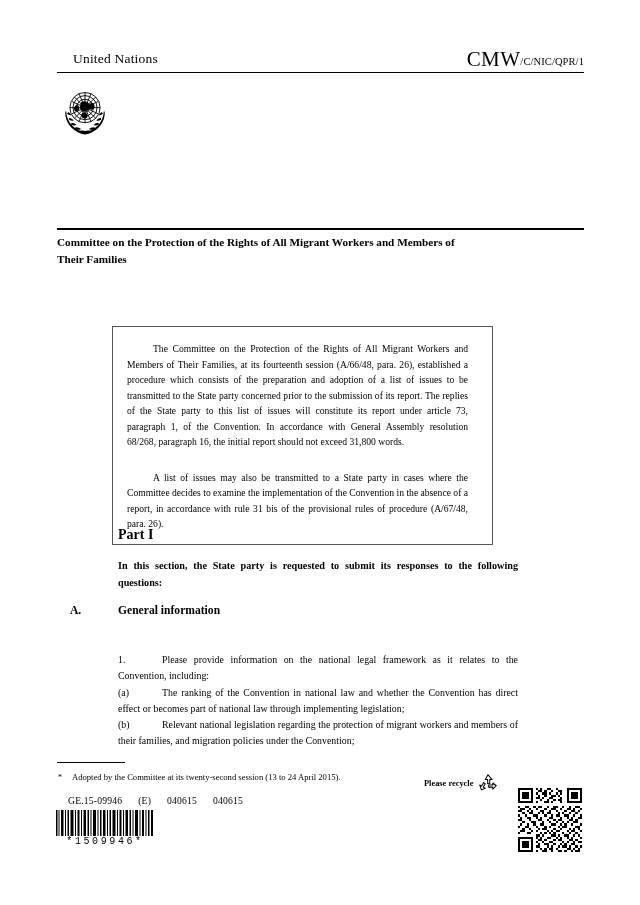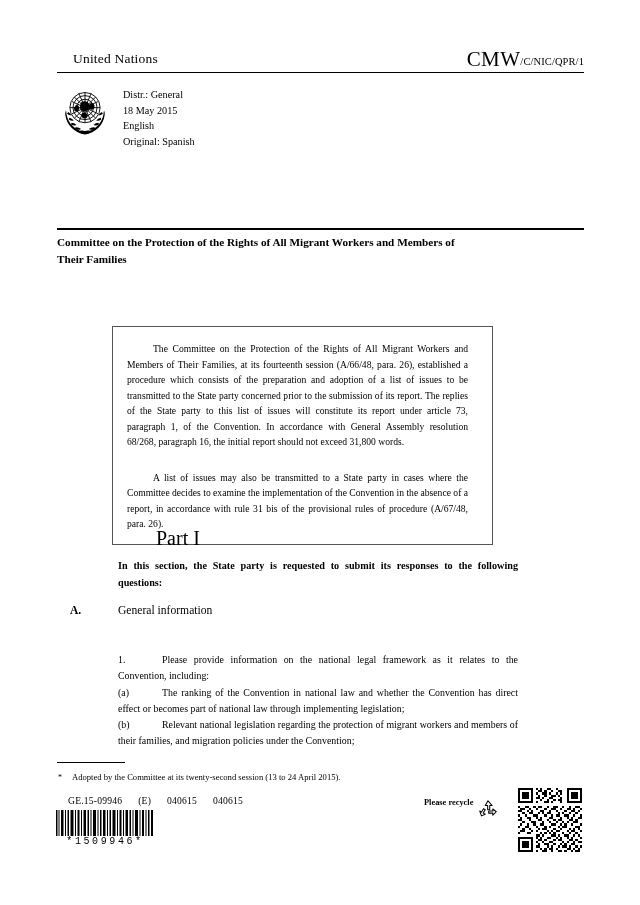--- a/index.html
+++ b/index.html
@@ -137,23 +137,22 @@
   }
   .note-box p + p {
     margin-top: 20px;
   }
 
   
   .part-heading {
     position: absolute;
     left: 118px;
     top: 527px;
-    font-size: 20px;
-    font-weight: normal;
-    margin-left: 38px;
+    font-size: 14px;
+    font-weight: bold;
   }
   .section-intro {
     position: absolute;
     left: 118px;
     top: 558px;
     width: 400px;
     font-size: 10.2px;
     font-weight: bold;
     line-height: 1.62;
     text-align: justify;
@@ -170,21 +169,21 @@
     left: 0;
     top: 0;
     font-size: 11.6px;
     font-weight: bold;
   }
   .subsec-title {
     position: absolute;
     left: 48px;
     top: 0;
     font-size: 11.6px;
-    font-weight: normal;
+    font-weight: bold;
   }
 
   .para {
     position: absolute;
     width: 400px;
     font-size: 9.9px;
     line-height: 1.62;
     text-align: justify;
   }
   .para .marker {
@@ -244,22 +243,23 @@
     width: 100px;
     font-family: "Liberation Mono", "DejaVu Sans Mono", monospace;
     font-size: 10px;
     letter-spacing: 2.6px;
     text-align: center;
   }
 
   .recycle {
     position: absolute;
     left: 424px;
-    top: 798px;
+    top: 772px;
     display: flex;
+    align-items: center;
     gap: 4px;
   }
   .recycle-label {
     font-size: 8.4px;
     font-weight: bold;
   }
   .qr {
     position: absolute;
     left: 518px;
     top: 788px;
@@ -319,26 +319,20 @@
             <path d="M78 62 q-5 1 -8 5 q5 1 9 -2 z"></path>
             <path d="M74 71 q-5 0 -9 4 q5 2 10 -1 z"></path>
             <path d="M67 79 q-5 -1 -10 3 q5 3 11 0 z"></path>
             <path d="M58 85 q-5 -1 -10 2 q5 3 11 1 z"></path>
             <rect x="46" y="86" width="8" height="4" rx="1"></rect>
           </g>
         </svg>
       </div>
 
 
-      <div class="distr-block">
-        <div>Distr.: General</div>
-        <div>18 May 2015</div>
-        <div>English</div>
-        <div>Original: Spanish</div>
-      </div>
 
     </div>
   </div>
 
   <div class="committee-rule"></div>
   <div class="committee-name">Committee on the Protection of the Rights of All Migrant Workers and Members of Their Families</div>
 
 
   <div class="note-box">
     <p>The Committee on the Protection of the Rights of All Migrant Workers and Members of Their Families, at its fourteenth session (A/66/48, para. 26), established a procedure which consists of the preparation and adoption of a list of issues to be transmitted to the State party concerned prior to the submission of its report. The replies of the State party to this list of issues will constitute its report under article 73, paragraph 1, of the Convention. In accordance with General Assembly resolution 68/268, paragraph 16, the initial report should not exceed 31,800 words.</p>

